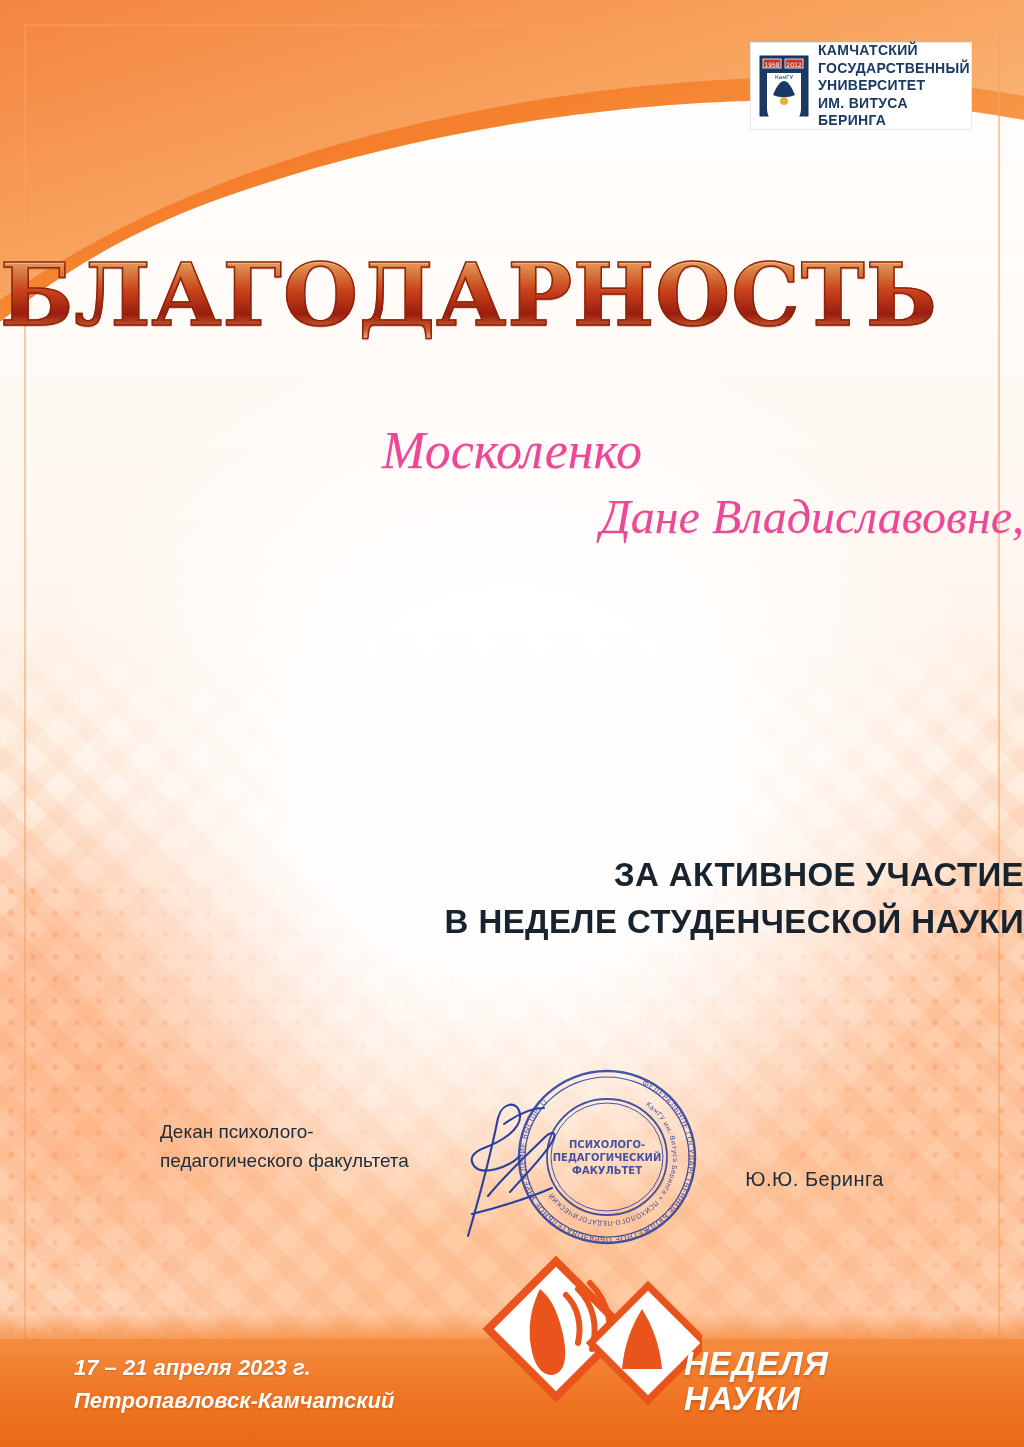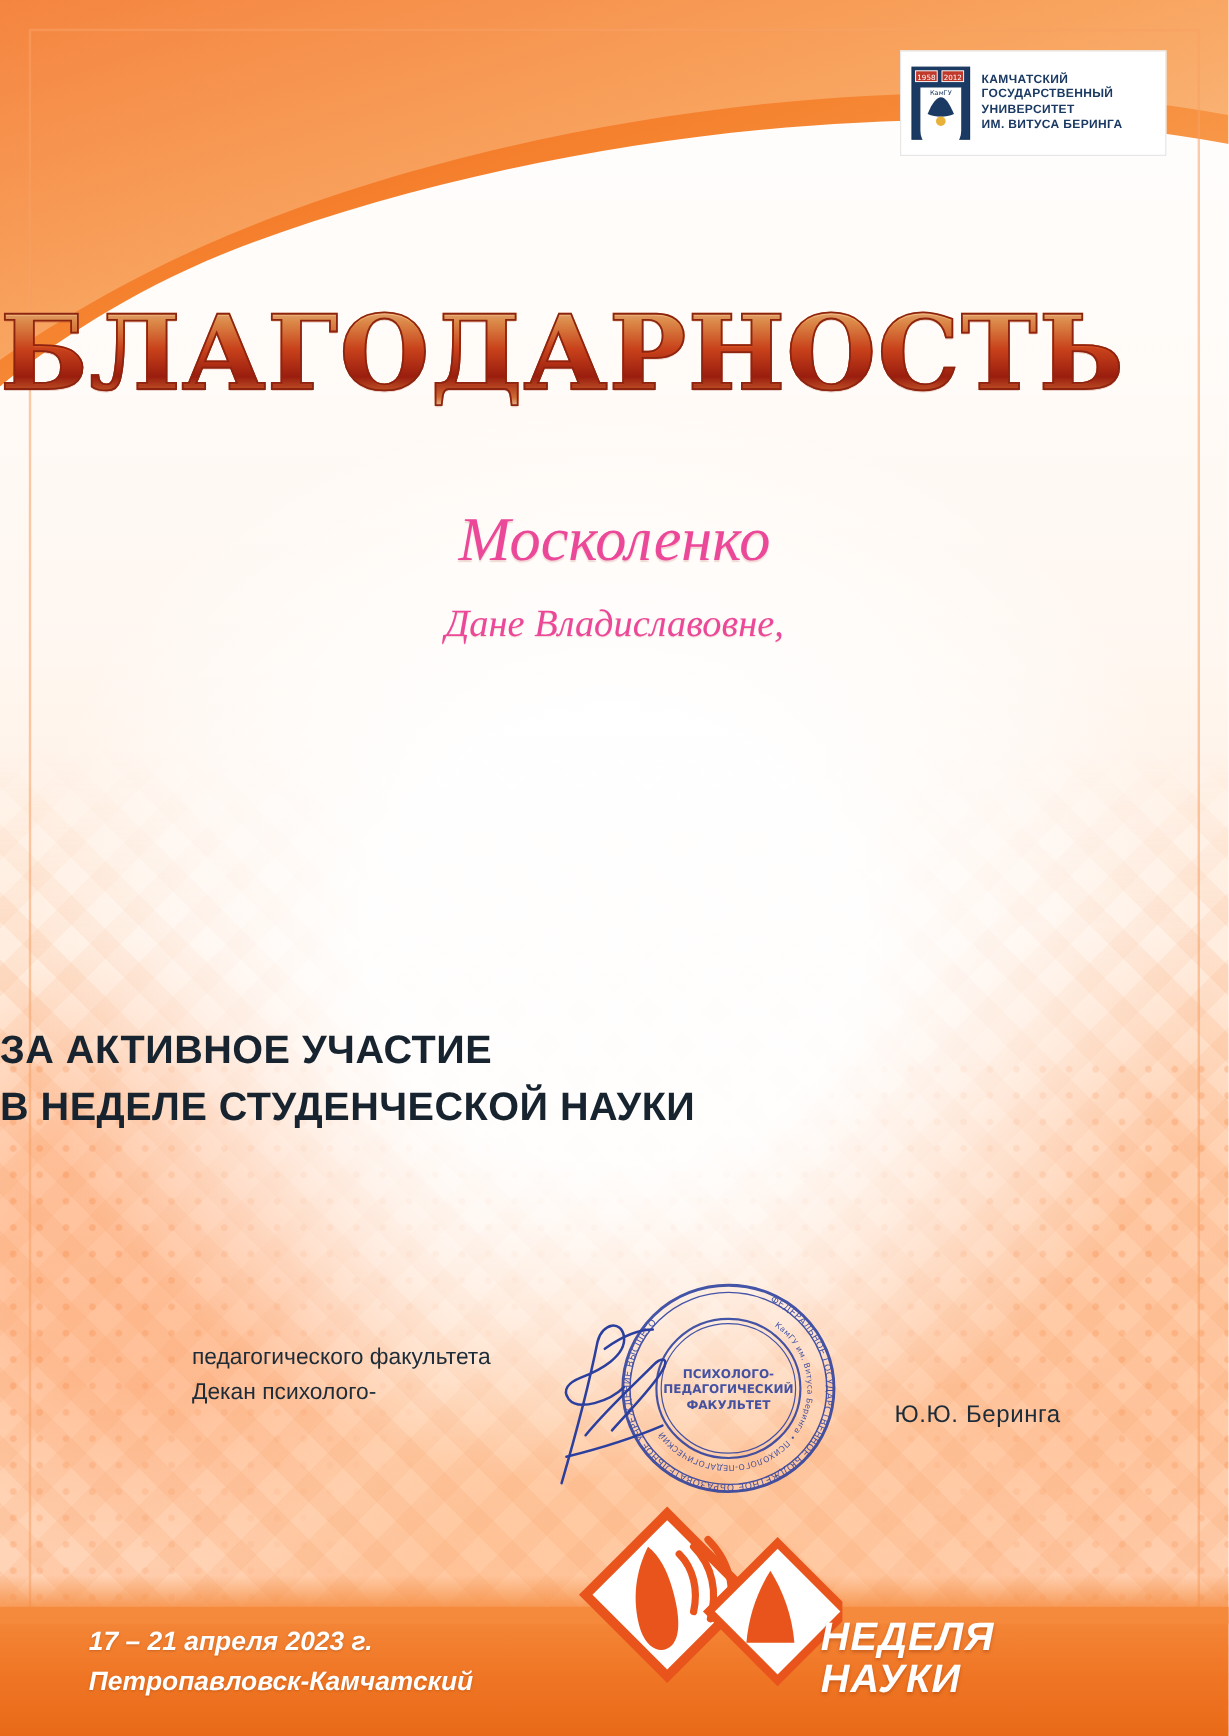--- a/index.html
+++ b/index.html
@@ -98,21 +98,21 @@
     gap: 9px;
     padding: 6px 8px;
     box-sizing: border-box;
   }
   .logo-emblem {
     width: 50px; height: 62px;
     flex: 0 0 auto;
     position: relative;
   }
   .logo-text {
-    font-size: 10px;
+    font-size: 14px;
     line-height: 1.26;
     font-weight: 700;
     letter-spacing: .3px;
     color: #1b3a63;
     text-transform: uppercase;
   }
 
   
   .title {
     position: absolute;
@@ -137,21 +137,21 @@
     position: absolute;
     left: 0; right: 0; top: 420px;
     text-align: center;
     font-family: Liberation Serif, serif;
     font-style: italic;
     color: #ec4899;
     line-height: 1.18;
     text-shadow: 0 1px 1px rgba(168,52,27,.18);
   }
   .recipient .line1 { font-size: 52px; }
-  .recipient .line2 { font-size: 32px; margin-top: 20px; }
+  .recipient .line2 { font-size: 48px; margin-top: 8px; text-align: right; }
 
   .role {
     position: absolute;
     left: 0; right: 0; top: 612px;
     text-align: center;
     color: #20303f;
   }
   .role .r1 {
     font-size: 23px;
     font-weight: 700;
@@ -163,21 +163,21 @@
   }
   .role .r3 {
     font-size: 20px;
     margin-top: 6px;
   }
 
   
   .reason {
     position: absolute;
     left: 0; right: 0; top: 852px;
-    text-align: left;
+    text-align: right;
     color: #17242f;
     font-size: 33px;
     font-weight: 700;
     line-height: 1.42;
     letter-spacing: .4px;
     text-transform: uppercase;
   }
 
   
   .sign-text {
@@ -307,22 +307,22 @@
     <div class="line2">Дане Владиславовне,</div>
   </div>
 
 
   <div class="reason">
     <div>ЗА АКТИВНОЕ УЧАСТИЕ</div>
     <div>В НЕДЕЛЕ СТУДЕНЧЕСКОЙ НАУКИ</div>
   </div>
 
   <div class="sign-text">
+    <div>Декан психолого-</div>
     <div>педагогического факультета</div>
-    <div>Декан психолого-</div>
   </div>
   <div class="sign-name">Ю.Ю. Беринга</div>
 
   <svg class="signature" viewBox="0 0 140 150">
     <g fill="none" stroke="#2b3f9e" stroke-width="2.1" stroke-linecap="round">
       <path d="M20,140 C34,92 44,52 50,22 C54,6 70,4 72,18 C74,34 52,46 36,52 C26,56 20,62 26,70 C34,80 60,72 72,60"></path>
       <path d="M40,100 C58,78 80,58 96,42 C104,34 110,36 104,46 C96,60 78,78 62,96"></path>
       <path d="M24,118 C48,112 76,104 104,92"></path>
       <path d="M56,28 C70,18 84,12 96,12"></path>
     </g>

